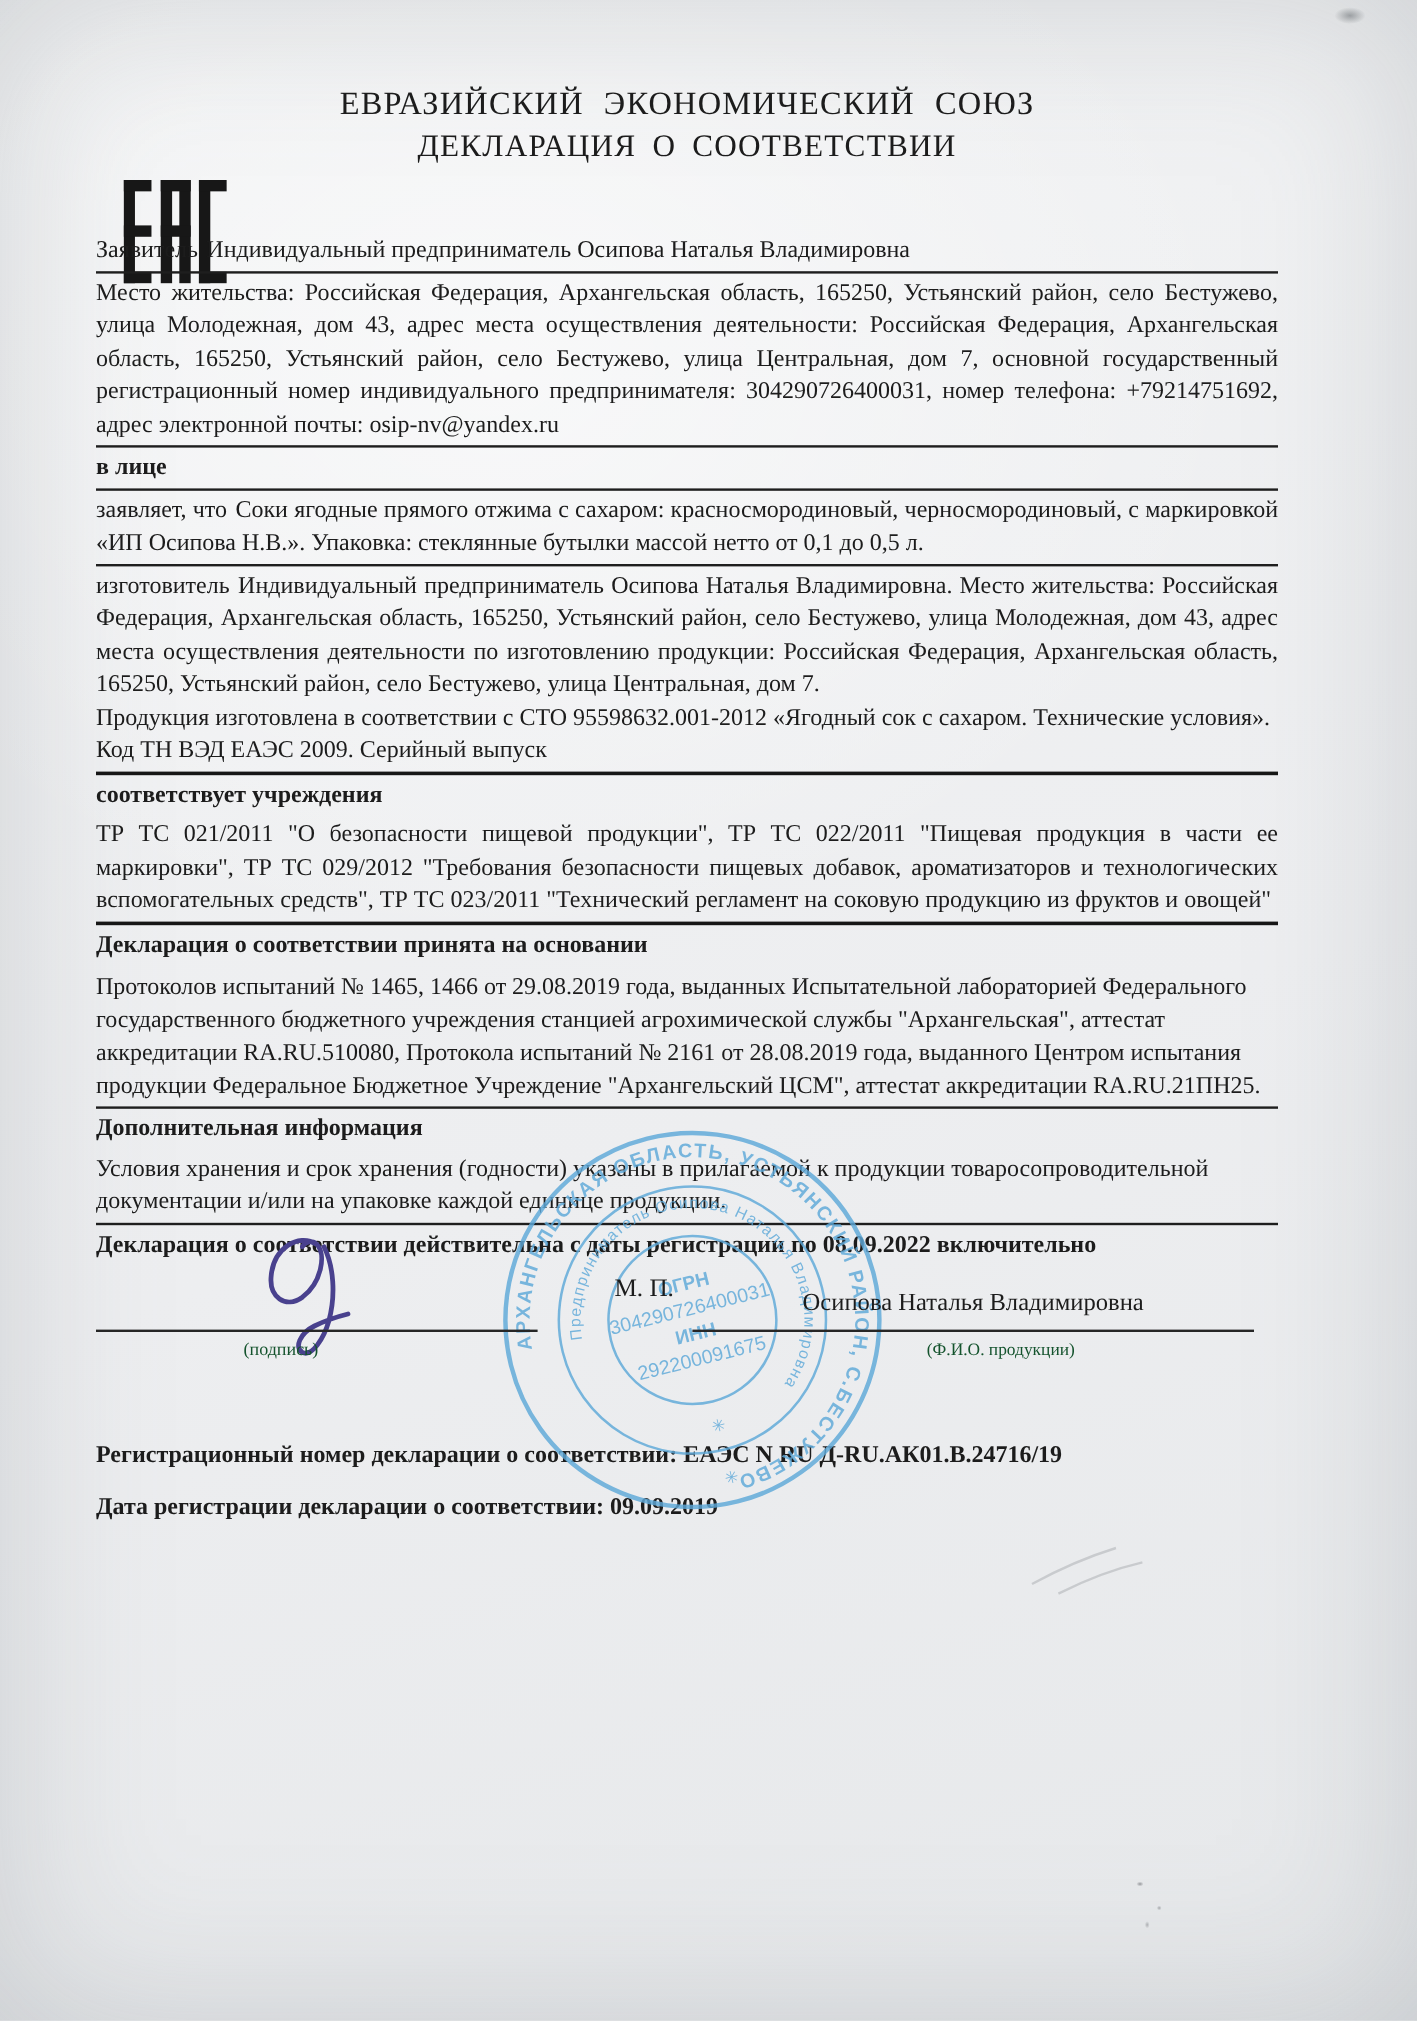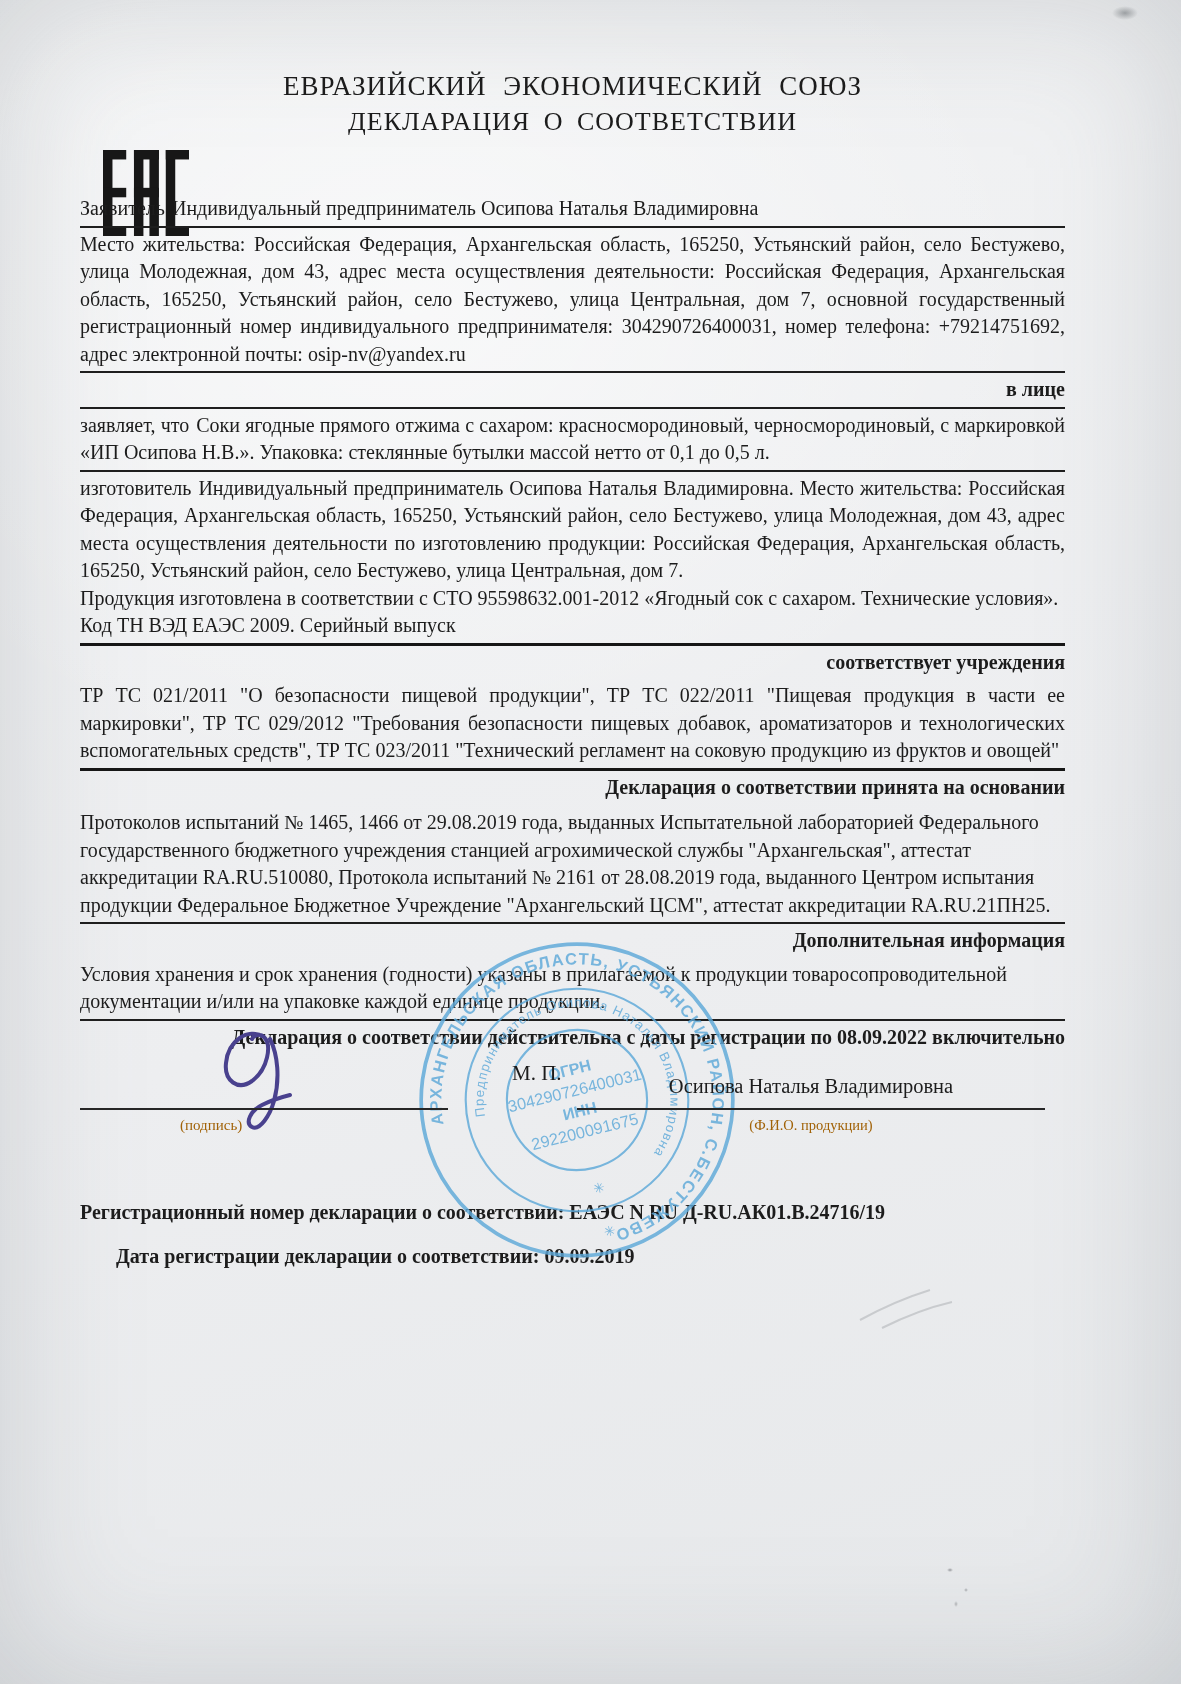--- a/index.html
+++ b/index.html
@@ -21,36 +21,36 @@
   .title2{font-size:26px;line-height:31px;letter-spacing:1px;word-spacing:6px;margin-top:3px;}
   .eac-logo{position:absolute;left:103px;top:148px;}
   p{margin:0;font-size:20px;line-height:27.5px;}
   .just{text-align:justify;}
   .lbl{font-weight:normal;margin-right:7px;}
   .rule{height:2px;background:#1e1e1e;margin:3px 0;}
   .rule.thick{height:3px;background:#161616;}
   .m-top-s{margin-top:6px;}
   .m-top-m{margin-top:8px;}
   .first-row{margin-top:58px;}
-  .bold-line{font-weight:bold;text-align:right;}
+  .bold-line{font-weight:bold;}
   
   .sigblock{position:relative;height:147px;}
   .sig-line{position:absolute;border-bottom:2px solid #262626;}
   .sig-line.left{left:0;top:57px;width:368px;}
   .sig-line.right{left:497px;top:57px;width:468px;}
-  .sig-caption{position:absolute;font-size:15px;color:#a16207;}
+  .sig-caption{position:absolute;font-size:15px;color:#14532d;margin-left:23px;}
   .cap-left{left:100px;top:66px;}
   .cap-right{left:497px;top:66px;width:468px;text-align:center;font-size:14.5px;}
   .mp{position:absolute;left:432px;top:10px;font-size:21px;}
   .fio{position:absolute;left:497px;top:24px;width:468px;text-align:center;font-size:20.5px;}
   .sig-ink{position:absolute;left:132px;top:-42px;}
   .stamp-wrap{position:absolute;left:338px;top:-110px;width:318px;height:318px;
               transform:rotate(-14deg);opacity:.82;}
   .footer-line{font-weight:bold;font-size:20px;line-height:28px;}
-  .footer-date{margin-top:16px;margin-left:36px;}
+  .footer-date{margin-top:16px;}
   .smudge{position:absolute;left:1112px;top:6px;width:26px;height:14px;border-radius:50%;
           background:radial-gradient(closest-side, rgba(90,95,100,.5), rgba(90,95,100,0));}
   .speck{position:absolute;left:940px;top:1560px;width:40px;height:50px;
          background:
            radial-gradient(3px 2px at 10px 10px, rgba(70,72,78,.5), transparent),
            radial-gradient(2px 2px at 26px 30px, rgba(70,72,78,.4), transparent),
            radial-gradient(2px 3px at 16px 44px, rgba(70,72,78,.35), transparent);}
   .pencil{position:absolute;left:852px;top:1268px;opacity:.25;}
 </style>
 </head>

